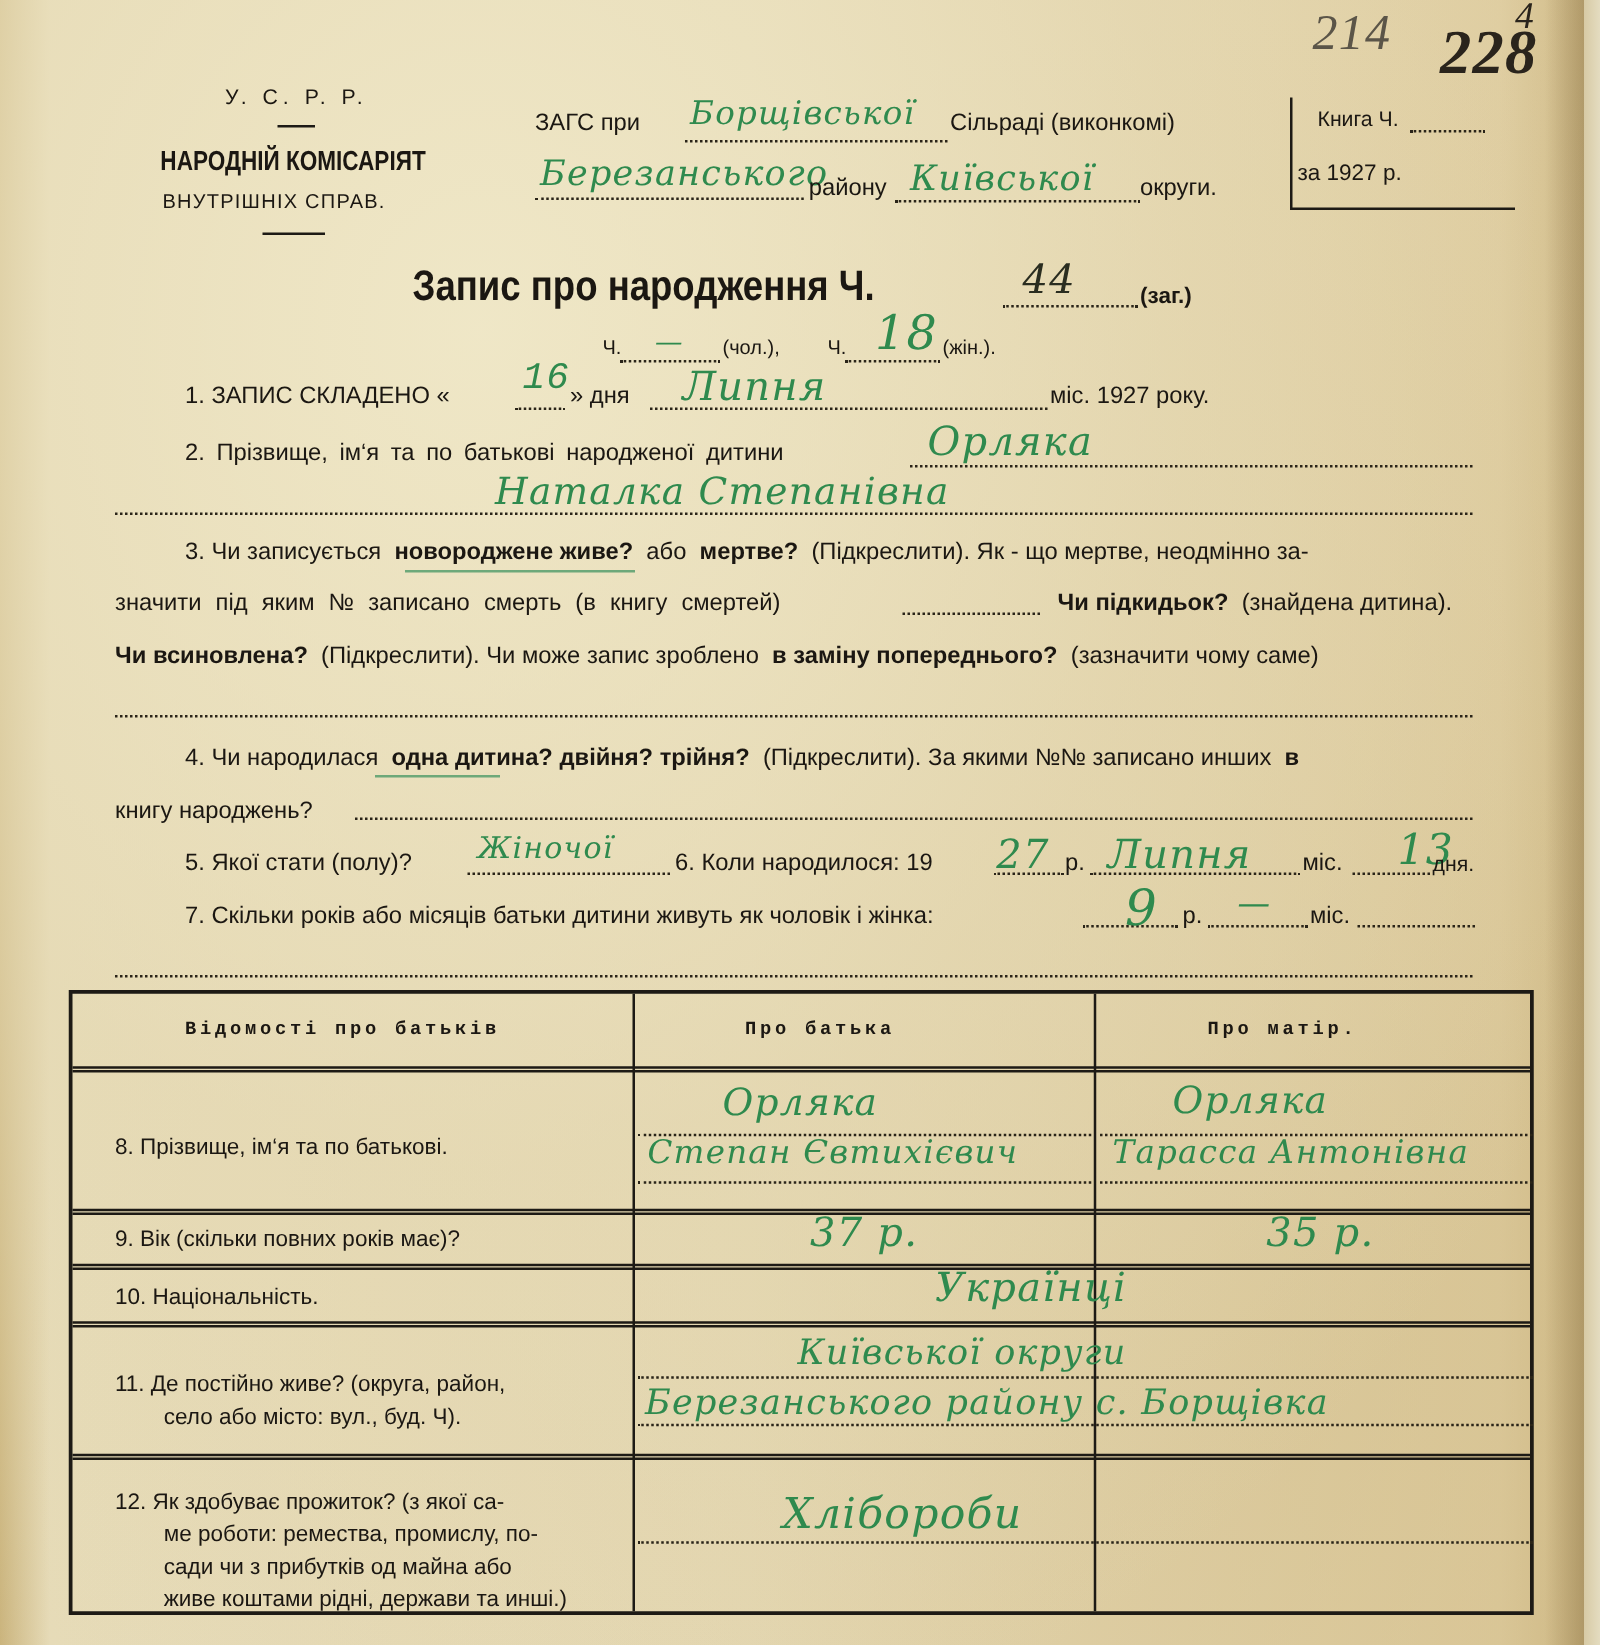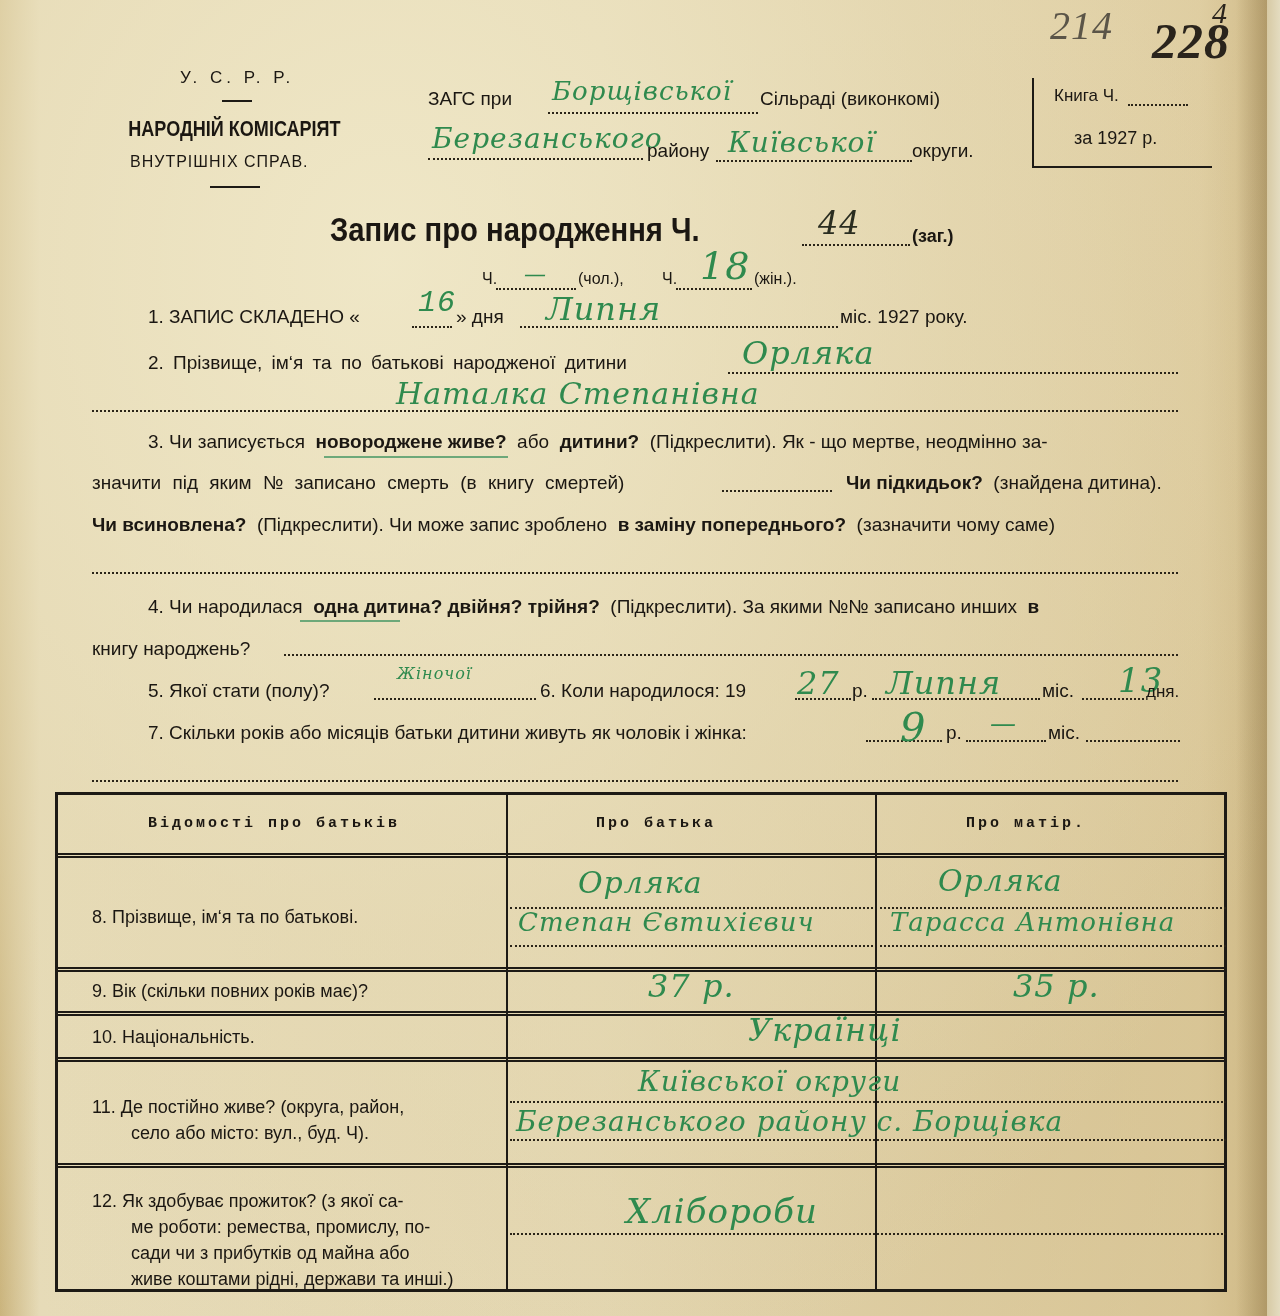--- a/index.html
+++ b/index.html
@@ -74,21 +74,21 @@
   <div class="dots" style="left:428px;top:158px;width:215px;"></div>
   <div class="hand" style="left:432px;top:122px;font-size:28px;">Березанського</div>
   <div class="abs line-text" style="left:647px;top:140px;">району</div>
   <div class="dots" style="left:716px;top:160px;width:196px;"></div>
   <div class="hand" style="left:728px;top:126px;font-size:28px;">Київської</div>
   <div class="abs line-text" style="left:912px;top:140px;">округи.</div>
 
   <div class="book-box"></div>
   <div class="abs" style="left:1054px;top:86px;font-size:17px;">Книга Ч.</div>
   <div class="dots" style="left:1128px;top:104px;width:60px;"></div>
-  <div class="abs" style="left:1074px;top:128px;font-size:18px;">за 1927 р.</div>
+  <div class="abs" style="left:1038px;top:128px;font-size:18px;">за 1927 р.</div>
 
   <div class="abs bold" style="left:330px;top:210px;font-size:34px;transform:scaleX(0.86);transform-origin:left top;">Запис про народження Ч.</div>
   <div class="dots" style="left:802px;top:244px;width:108px;"></div>
   <div class="hand" style="left:818px;top:204px;font-size:32px;color:#2a2d20;">44</div>
   <div class="abs bold" style="left:912px;top:226px;font-size:18px;">(заг.)</div>
 
   <div class="abs" style="left:482px;top:270px;font-size:16px;">Ч.</div>
   <div class="dots" style="left:496px;top:288px;width:80px;"></div>
   <div class="hand" style="left:524px;top:262px;font-size:22px;">—</div>
   <div class="abs" style="left:578px;top:270px;font-size:16px;">(чол.),</div>
@@ -108,21 +108,21 @@
   <div class="abs line-text" style="left:148px;top:352px;word-spacing:4px;">2. Прізвище, ім‘я та по батькові народженої дитини</div>
   <div class="dots" style="left:728px;top:372px;width:450px;"></div>
   <div class="hand" style="left:742px;top:334px;font-size:32px;">Орляка</div>
   <div class="dots" style="left:92px;top:410px;width:1086px;"></div>
   <div class="hand" style="left:396px;top:376px;font-size:30px;">Наталка Степанівна</div>
 
   <div class="abs line-text" style="left:148px;top:431px;">
     <span>3. Чи записується</span>&nbsp;
     <span class="bold">новороджене живе?</span>&nbsp;
     <span>або</span>&nbsp;
-    <span class="bold">дитини?</span>&nbsp;
+    <span class="bold">мертве?</span>&nbsp;
     <span>(Підкреслити). Як - що мертве, неодмінно за-</span>
   </div>
   <div class="uline" style="left:324px;top:456px;width:184px;"></div>
   <div class="abs line-text" style="left:92px;top:472px;word-spacing:6px;">
     <span>значити під яким № записано смерть (в книгу смертей)</span>
   </div>
   <div class="dots" style="left:722px;top:490px;width:110px;"></div>
   <div class="abs line-text" style="left:846px;top:472px;">
     <span class="bold">Чи підкидьок?</span>&nbsp;
     <span>(знайдена дитина).</span>
@@ -140,21 +140,21 @@
     <span class="bold">одна дитина? двійня? трійня?</span>&nbsp;
     <span>(Підкреслити). За якими №№ записано инших</span>&nbsp;
     <span class="bold">в</span>
   </div>
   <div class="uline" style="left:300px;top:620px;width:100px;"></div>
   <div class="abs line-text" style="left:92px;top:638px;">книгу народжень?</div>
   <div class="dots" style="left:284px;top:654px;width:894px;"></div>
 
   <div class="abs line-text" style="left:148px;top:680px;">5. Якої стати (полу)?</div>
   <div class="dots" style="left:374px;top:698px;width:162px;"></div>
-  <div class="hand" style="left:397px;top:664px;font-size:16px;">Жіночої</div>
+  <div class="hand" style="left:382px;top:664px;font-size:24px;">Жіночої</div>
   <div class="abs line-text" style="left:540px;top:680px;">6. Коли народилося: 19</div>
   <div class="dots" style="left:795px;top:698px;width:56px;"></div>
   <div class="hand" style="left:797px;top:664px;font-size:32px;">27</div>
   <div class="abs line-text" style="left:852px;top:680px;">р.</div>
   <div class="dots" style="left:872px;top:698px;width:168px;"></div>
   <div class="hand" style="left:886px;top:664px;font-size:32px;">Липня</div>
   <div class="abs line-text" style="left:1042px;top:680px;">міс.</div>
   <div class="dots" style="left:1082px;top:698px;width:62px;"></div>
   <div class="hand" style="left:1118px;top:660px;font-size:34px;">13</div>
   <div class="abs line-text" style="left:1146px;top:682px;font-size:17px;">дня.</div>

